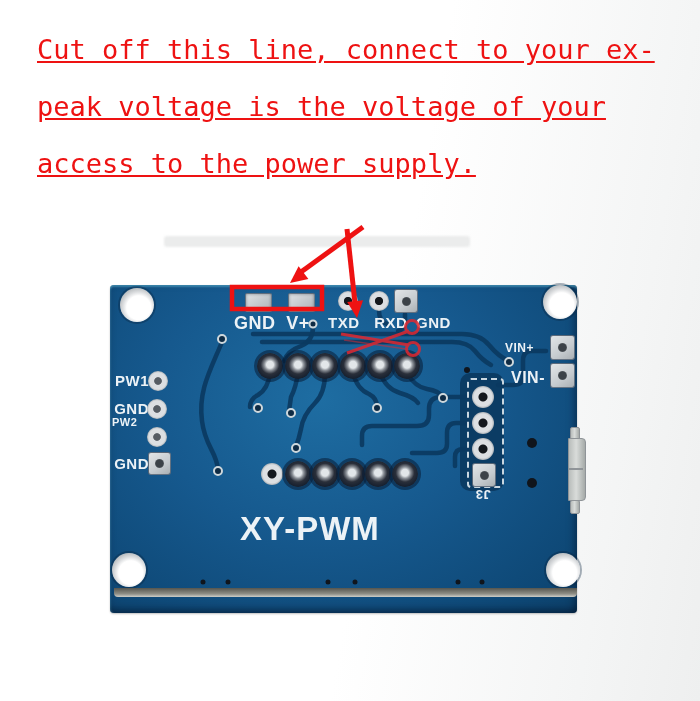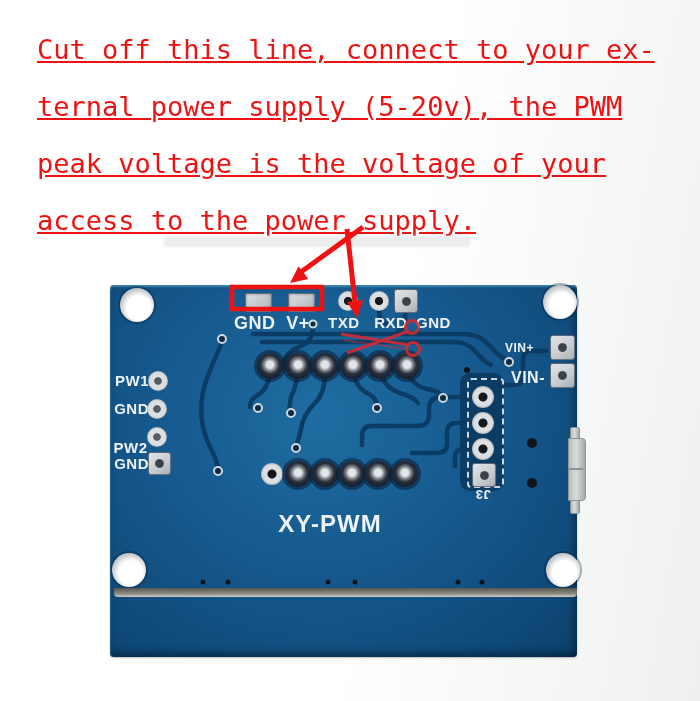--- a/index.html
+++ b/index.html
@@ -7,21 +7,21 @@
   .stage{position:relative;width:700px;height:701px;overflow:hidden;
          background:linear-gradient(100deg,#ffffff 55%,#f4f5f5 85%,#eeefef 100%);
          font-family:"Liberation Sans", sans-serif;}
   
   .caption{position:absolute;left:37px;top:21px;width:660px;
            font-family:"DejaVu Sans Mono", monospace;
            font-size:27px;line-height:57px;color:var(--red);white-space:nowrap;text-decoration:underline;}
   .smudge{position:absolute;left:164px;top:236px;width:306px;height:11px;
           background:#ebecec;border-radius:3px;filter:blur(1px);}
   
-  .board{position:absolute;left:110px;top:285px;width:467px;height:372px;
+  .board{position:absolute;left:110px;top:285px;width:467px;height:328px;
          border-radius:4px;
          background:radial-gradient(ellipse at 45% 35%, var(--board-light) 0%, var(--board) 45%, var(--board-dark) 85%, #0d4069 100%);
          box-shadow:
            inset 0 3px 2px -1px rgba(110,200,225,.45),
            inset 2px 0 2px -1px rgba(120,190,220,.25),
            inset 0 -6px 9px -3px rgba(0,15,35,.55),
            inset -5px 0 8px -3px rgba(0,15,35,.4),
            0 1px 2px rgba(0,0,0,.25);}
   .traces{position:absolute;left:0;top:0;}
   .tr path{stroke:var(--trace);stroke-width:4.5;fill:none;stroke-linecap:round;opacity:.92;}
@@ -57,21 +57,20 @@
             border-radius:0 0 4px 4px;filter:blur(.6px);}
   .overlay{position:absolute;left:0;top:0;pointer-events:none;}
 </style>
 </head>
 <body>
 
 <div class="stage">
 
   <div class="caption">
     <div>Cut off this line, connect to your ex-</div>
-    <div>ternal power supply (5-20v), the PWM</div>
     <div>peak voltage is the voltage of your</div>
     <div>access to the power supply.</div>
   </div>
   <div class="smudge"></div>
 
   <div class="board">
 
     <svg class="traces" width="467" height="304" viewBox="0 0 467 304">
       <rect class="blob" x="350" y="88" width="44" height="118" rx="10"></rect>
       <g class="tr">
@@ -128,21 +127,21 @@
     <div class="pad-ring dark-hole" style="left:259px;top:6px;width:20px;height:20px"></div>
     <div class="pad-sq" style="left:284px;top:4px;width:22px;height:22px"></div>
     <div class="silk" style="left:218px;top:29px;font-size:15px">
       <span>TXD</span>
       <span style="margin-left:10px">RXD</span>
       <span style="margin-left:4px">GND</span>
     </div>
 
     <div class="silk" style="left:2px;top:87px;width:37px;font-size:15px;text-align:right">PW1</div>
     <div class="silk" style="left:2px;top:115px;width:37px;font-size:15px;text-align:right">GND</div>
-    <div class="silk" style="left:2px;top:154px;width:37px;font-size:15px;text-align:center">PW2</div>
+    <div class="silk" style="left:2px;top:131px;width:37px;font-size:11px;text-align:left">PW2</div>
     <div class="silk" style="left:2px;top:170px;width:37px;font-size:15px;text-align:right">GND</div>
     <div class="pad-ring" style="left:38px;top:86px;width:20px;height:20px"></div>
     <div class="pad-ring" style="left:37px;top:114px;width:20px;height:20px"></div>
     <div class="pad-ring" style="left:37px;top:142px;width:20px;height:20px"></div>
     <div class="pad-sq" style="left:38px;top:167px;width:21px;height:21px"></div>
 
     <div class="silk" style="left:395px;top:56px;width:40px;font-size:12px;text-align:left">VIN+</div>
     <div class="silk" style="left:395px;top:84px;width:40px;font-size:16px;text-align:right">VIN-</div>
     <div class="pad-sq" style="left:440px;top:50px;width:23px;height:23px"></div>
     <div class="pad-sq" style="left:440px;top:78px;width:23px;height:23px"></div>
@@ -160,21 +159,21 @@
     <div class="blob-pad" style="left:230px;top:68px"></div>
     <div class="blob-pad" style="left:257px;top:68px"></div>
     <div class="blob-pad" style="left:284px;top:68px"></div>
     <div class="pad-ring dark-hole" style="left:151px;top:178px;width:22px;height:22px"></div>
     <div class="blob-pad" style="left:175px;top:176px"></div>
     <div class="blob-pad" style="left:202px;top:176px"></div>
     <div class="blob-pad" style="left:229px;top:176px"></div>
     <div class="blob-pad" style="left:255px;top:176px"></div>
     <div class="blob-pad" style="left:282px;top:176px"></div>
 
-    <div class="silk" style="left:130px;top:225px;width:180px;font-size:24px;text-align:center;letter-spacing:1px">XY-PWM</div>
+    <div class="silk" style="left:130px;top:225px;width:180px;font-size:33px;text-align:left;letter-spacing:1px">XY-PWM</div>
   </div>
 
   <div>
     <div class="usb-part" style="left:570px;top:427px;width:8px;height:12px"></div>
     <div class="usb-part" style="left:568px;top:438px;width:16px;height:61px;border-radius:0 4px 4px 0"></div>
     <div style="position:absolute;left:569px;top:468px;width:14px;height:2px;background:#8f9498"></div>
     <div class="usb-part" style="left:570px;top:500px;width:8px;height:12px"></div>
   </div>
 
   <div class="board-shadow"></div>

